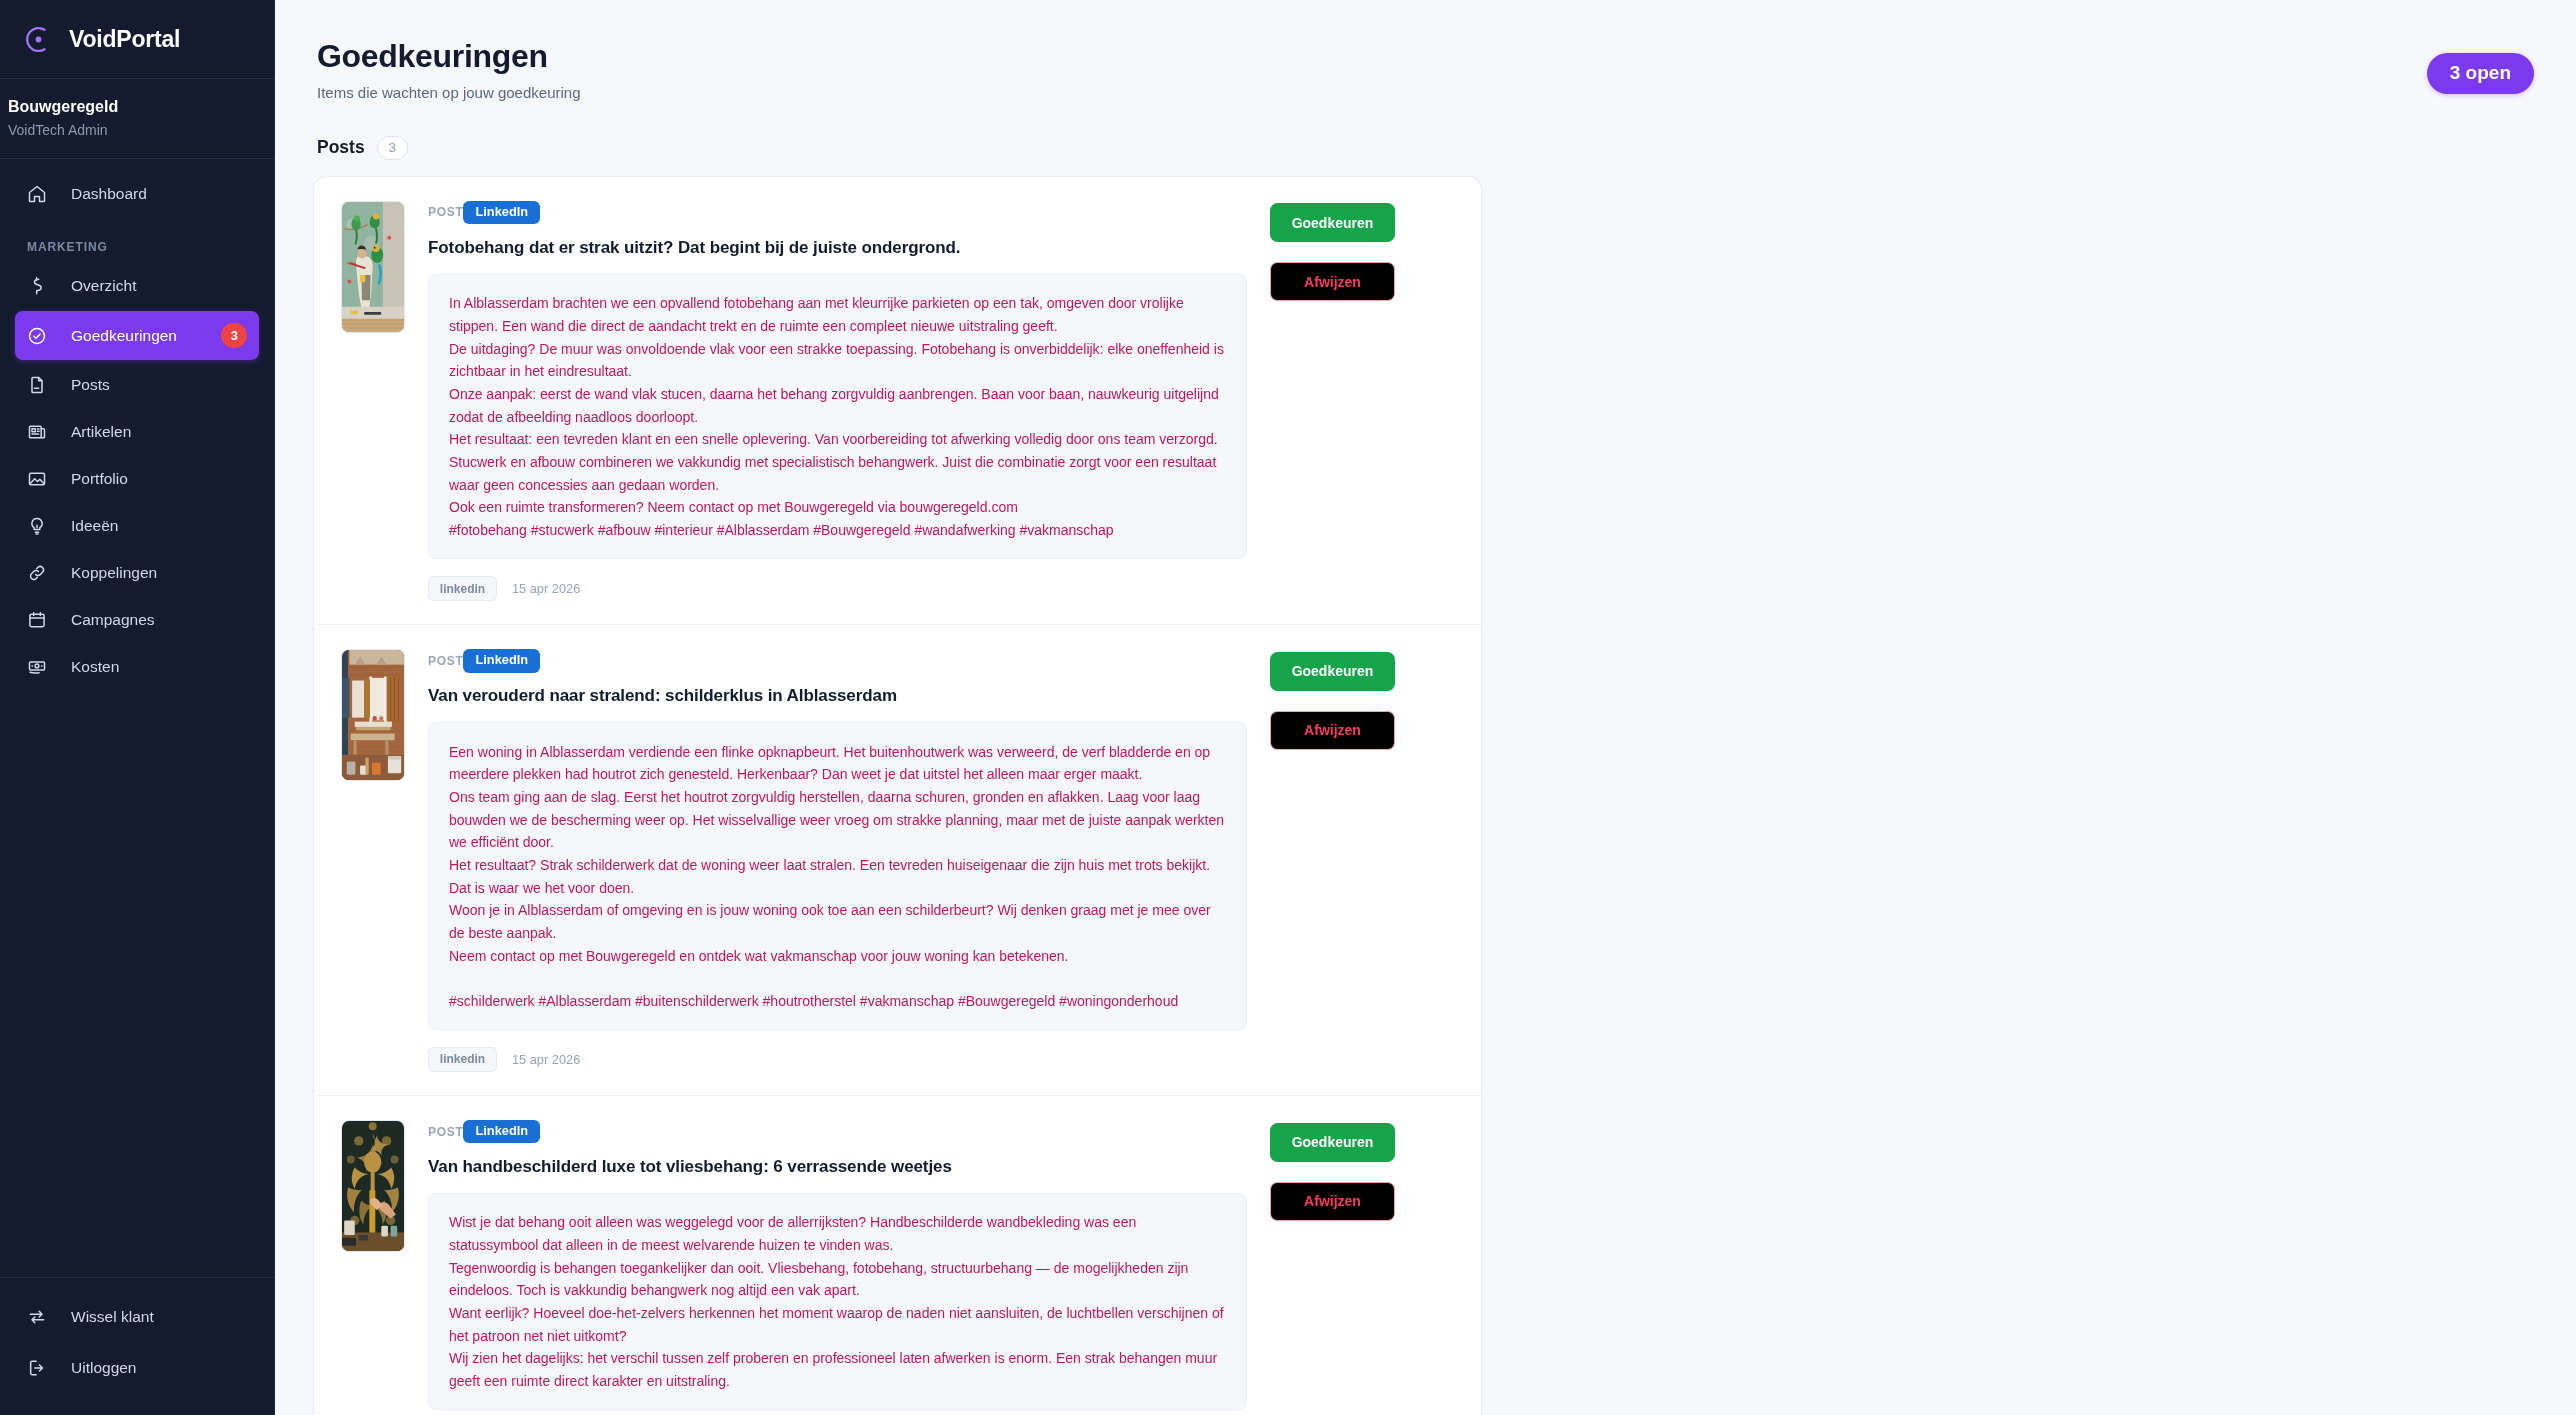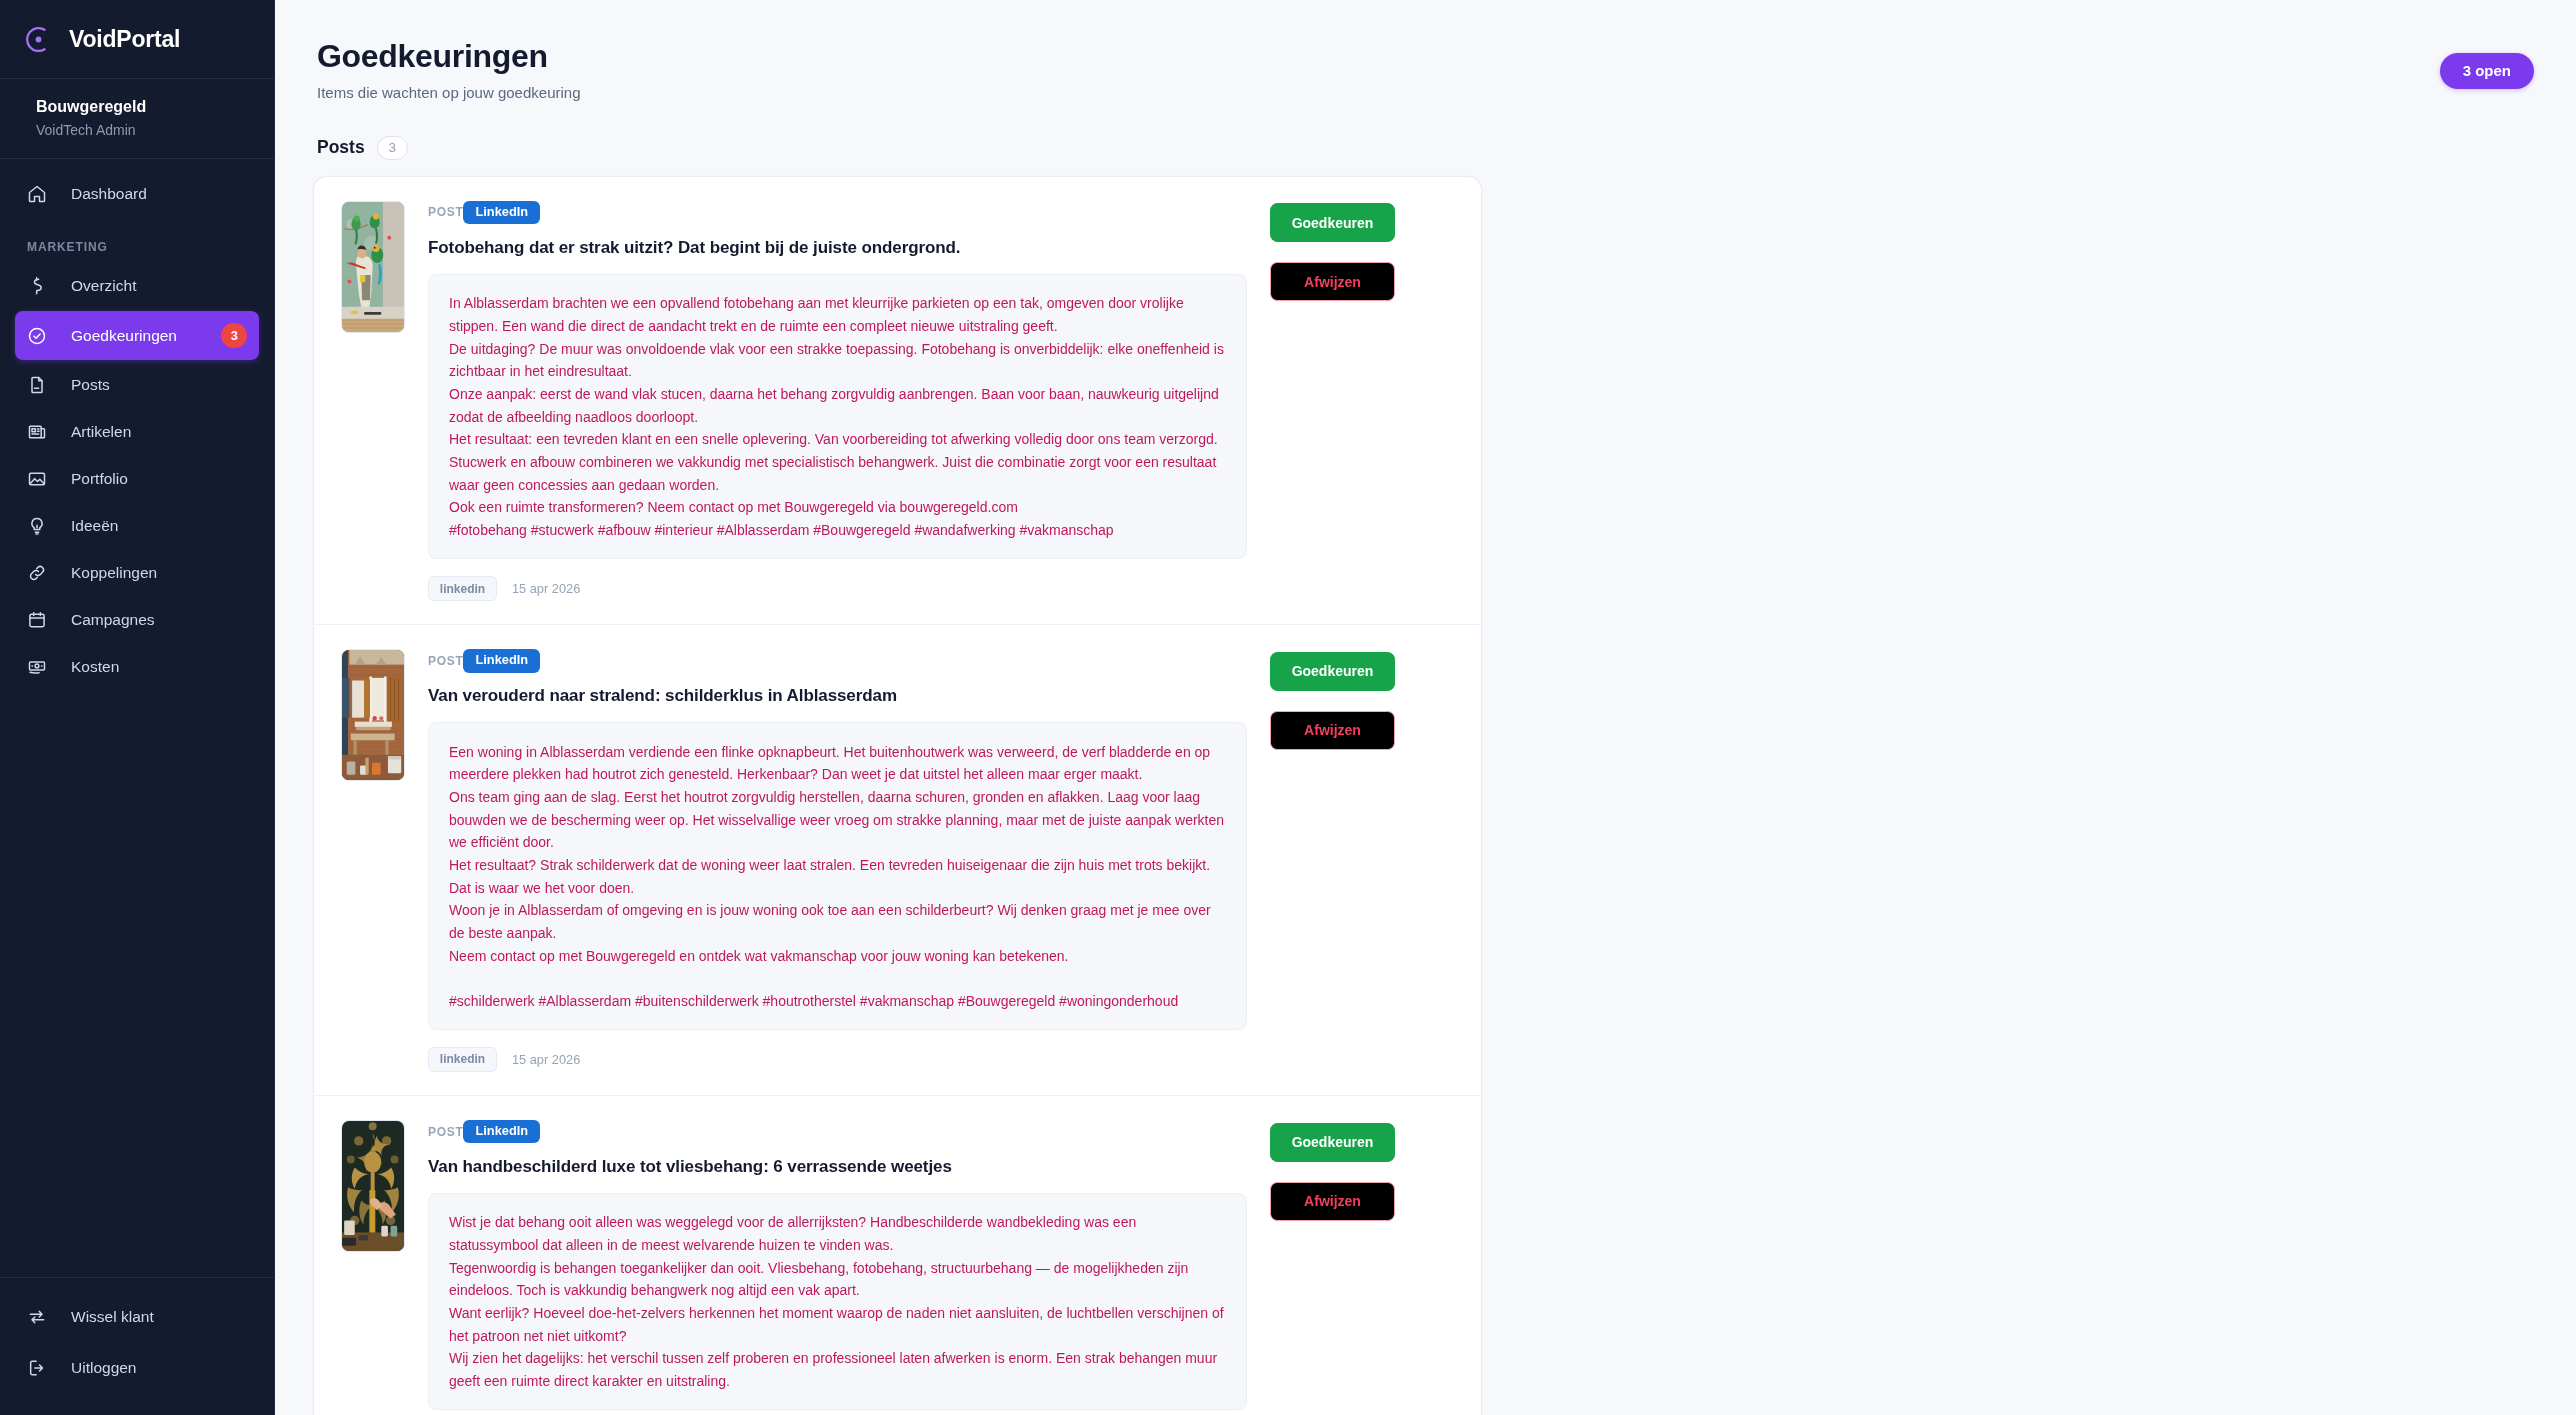--- a/index.html
+++ b/index.html
@@ -22,21 +22,21 @@
   .brand {
     display: flex; align-items: center; gap: 15px;
     padding: 24px 23px 23px 23px;
     border-bottom: 0.7px solid #222c45;
   }
   .brand-mark { width: 31px; height: 31px; flex: 0 0 31px; }
   .brand-name {
     color: #ffffff; font-size: 23px; font-weight: bold; letter-spacing: -0.2px;
   }
   .account {
-    padding: 19px 23px 20px 36px;
+    padding: 19px 23px 20px 8px;
     border-bottom: 0.7px solid #222c45;
   }
   .account-name { color: #ffffff; font-size: 16px; font-weight: bold; margin-bottom: 6px; }
   .account-role { color: #8b9ab5; font-size: 14px; }
 
   .nav { padding: 13.5px 15px 0 15px; flex: 1 1 auto; }
   .nav-item {
     display: flex; align-items: center; gap: 24px;
     padding: 11.5px 12px; margin-bottom: 4px;
     border-radius: 8px; cursor: pointer;
@@ -70,21 +70,21 @@
     padding: 27px 38px 0 38px;
   }
   .page-head {
     display: flex; align-items: flex-start; justify-content: space-between;
     padding: 10.8px 4px 0 4px;
   }
   .page-title { font-size: 32px; font-weight: bold; color: #141b2e; letter-spacing: -0.3px; }
   .page-sub { font-size: 15px; color: #5b6880; margin-top: 9.4px; }
   .open-pill {
     background: #7c3aed; color: #ffffff;
-    font-size: 15px; font-weight: bold;
+    font-size: 19px; font-weight: bold;
     padding: 9.4px 23px; border-radius: 673px;
     margin-top: 15px; cursor: pointer; border: none;
     box-shadow: 0 1.3px 5.4px rgba(124,58,237,0.3);
   }
 
   .section-head {
     display: flex; align-items: center; gap: 12px;
     padding: 35px 4px 16px 4px;
   }
   .section-title { font-size: 17.5px; font-weight: bold; color: #141b2e; }

